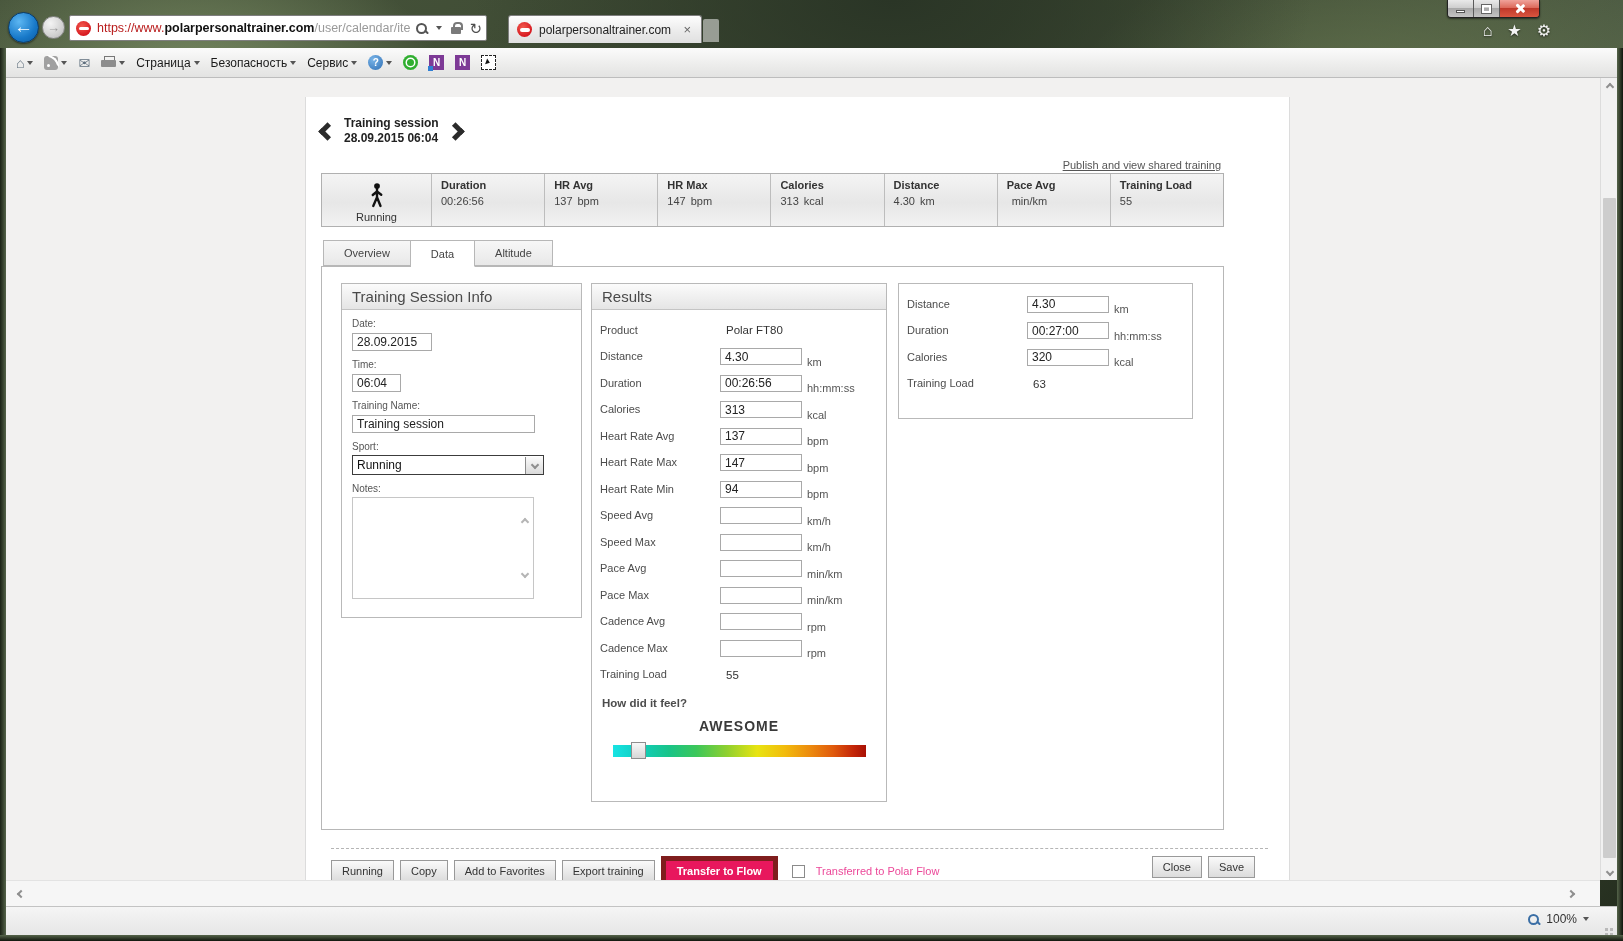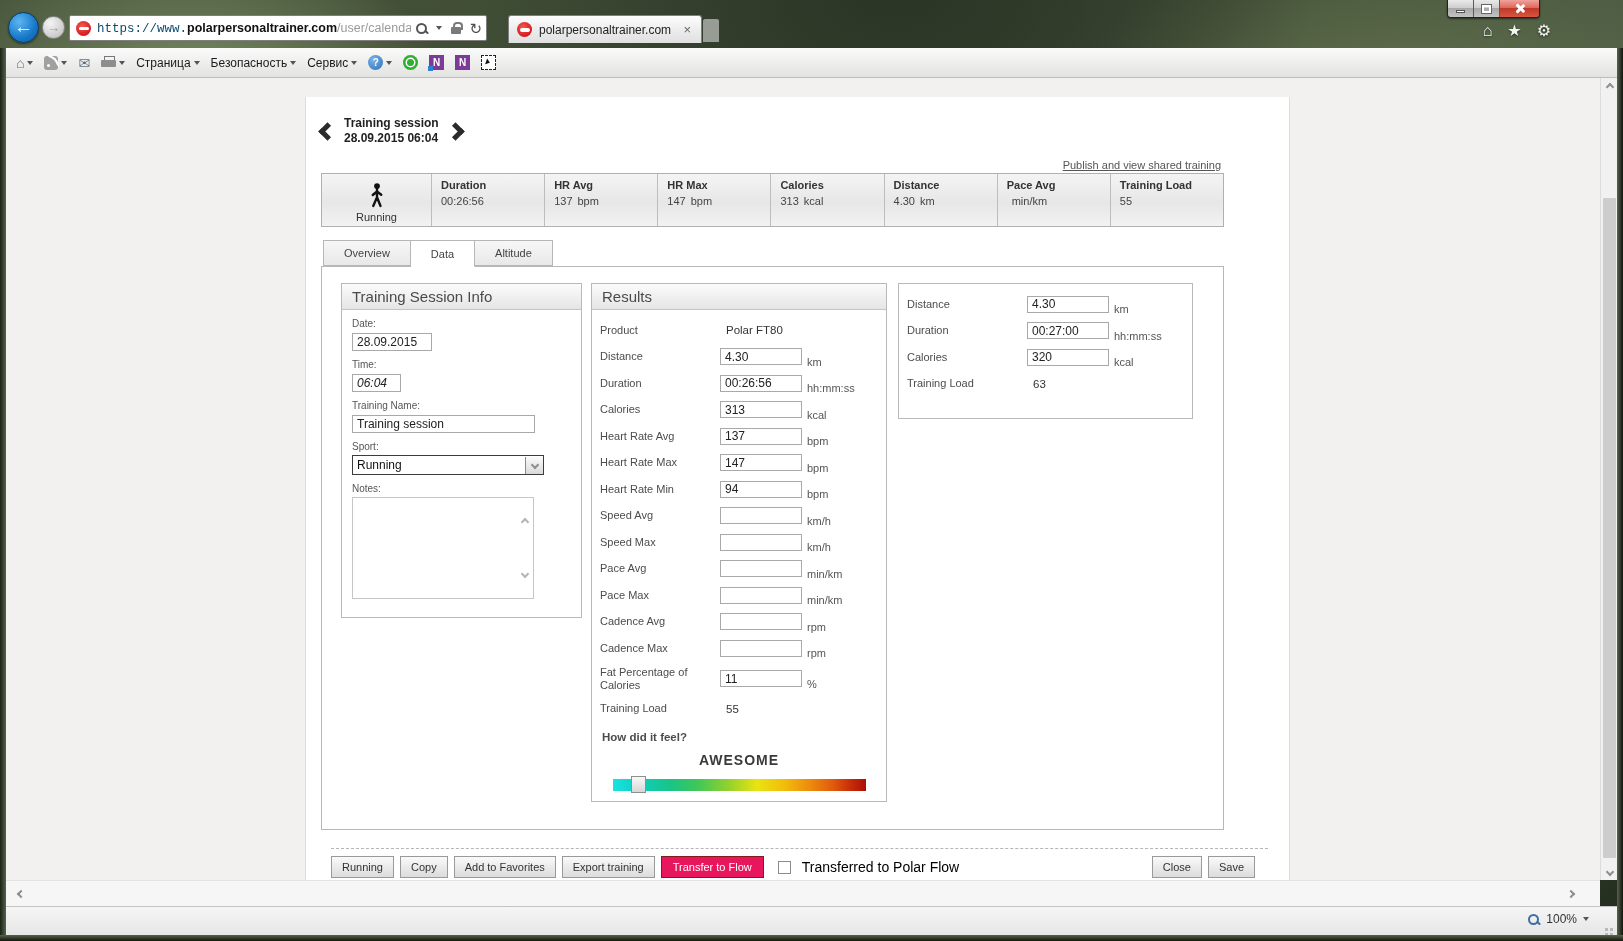--- a/index.html
+++ b/index.html
@@ -36,21 +36,21 @@
     background:radial-gradient(circle at 35% 30%, #5cb6f2, #1778c8 60%, #0c5a9e); border:1px solid #0a3d6e;
     color:#fff; font-size:19px; font-weight:bold; text-align:center; line-height:28px; cursor:pointer; box-shadow:0 1px 2px rgba(0,0,0,.5); }
   .btn-fwd { position:absolute; left:42px; top:16px; width:23px; height:23px; border-radius:50%;
     background:radial-gradient(circle at 35% 30%, #f4f4f4, #d2d2d2 60%, #b5b5b5); border:1px solid #8a8a8a;
     color:#9a9a9a; font-size:13px; font-weight:bold; text-align:center; line-height:21px; cursor:pointer; }
   .addressbar { position:absolute; left:69px; top:15px; width:418px; height:26px; background:#fff;
     border:1px solid #7e7e7e; border-radius:2px; display:flex; align-items:center; padding:0 4px 0 6px; }
   .favicon { width:15px; height:15px; border-radius:50%; background:radial-gradient(circle at 40% 35%, #f25a4e, #d71920 70%); position:relative; flex:0 0 auto; }
   .favicon::after { content:""; position:absolute; left:2.5px; top:6px; width:10px; height:3.5px; background:#fff; border-radius:2px; }
   .urltext { margin-left:6px; font-size:12.5px; white-space:nowrap; overflow:hidden; flex:1 1 auto; }
-  .url-pre { color:#0c4a6e;font-family:Liberation Mono, monospace; } .url-dom { color:#111; font-weight:bold; } .url-path { color:#9a9a9a; }
+  .url-pre { color:#b91c1c; } .url-dom { color:#111; font-weight:bold; } .url-path { color:#9a9a9a; }
   .addr-icons { display:flex; align-items:center; gap:8px; flex:0 0 auto; padding-left:4px; }
   .mag { position:relative; width:13px; height:13px; display:inline-block; }
   .mag::before { content:""; position:absolute; left:1px; top:1px; width:7px; height:7px; border:2px solid #555; border-radius:50%; }
   .mag::after { content:""; position:absolute; left:9px; top:9px; width:5px; height:2px; background:#555; transform:rotate(45deg); border-radius:1px; }
   .crt { display:inline-block; width:0; height:0; border-left:3.5px solid transparent; border-right:3.5px solid transparent; border-top:4px solid #555; }
   .lock { position:relative; width:11px; height:12px; display:inline-block; }
   .lock::before { content:""; position:absolute; left:2.5px; top:0; width:6px; height:6px; border:2px solid #7a7a7a; border-bottom:none; border-radius:4px 4px 0 0; }
   .lock::after { content:""; position:absolute; left:0.5px; top:5px; width:10px; height:7px; background:#7a7a7a; border-radius:1px; }
   .refresh { font-size:15px; color:#4f4f4f; line-height:1; }
 
@@ -130,21 +130,21 @@
   .panel { position:absolute; border:1px solid #b9b9b9; background:#fff; }
   .panel-h { height:26px; background:linear-gradient(#fbfbfb,#e5e5e5); border-bottom:1px solid #c4c4c4;
     font-size:15px; color:#4a4a4a; display:flex; align-items:center; padding-left:10px; }
   .p-info { left:19px; top:16px; width:241px; height:335px; }
   .p-results { left:269px; top:16px; width:296px; height:519px; }
   .p-target { left:576px; top:16px; width:295px; height:136px; }
 
   .fld { margin:8px 0 0 10px; }
   .fld label { display:block; font-size:10px; color:#555; margin-bottom:3px; }
   .txt { border:1px solid #a9a9a9; height:18px; font-family:"Liberation Sans","DejaVu Sans",sans-serif; font-size:12px; color:#222; padding:1px 4px; }
-  .w-date { width:80px; } .w-time { width:49px;font-style:italic; } .w-name { width:183px; }
+  .w-date { width:80px; } .w-time { width:49px; } .w-name { width:183px; }
   .fselect { width:192px; height:20px; border:1.5px solid #3c3c3c; display:flex; align-items:center; background:#fff; cursor:pointer; }
   .fselect .val { flex:1; font-size:12px; color:#111; padding-left:4px; }
   .fsel-btn { width:18px; height:17px; border-left:1px solid #8a8a8a; background:linear-gradient(#fafafa,#dadada); display:flex; align-items:center; justify-content:center; }
   .notes-wrap { position:relative; width:182px; height:102px; margin-top:3px; }
   .notes { width:182px; height:102px; border:1px solid #c6c6c6; resize:none; background:#fff; }
   .notes-wrap .chv { position:absolute; right:6px; border-color:#b5b5b5; }
   .notes-wrap .chv.up { top:22px; } .notes-wrap .chv.down { bottom:22px; }
 
   .rbody { padding:7px 8px 0 8px; }
   .rrow { display:flex; align-items:center; height:26.5px; }
@@ -155,23 +155,23 @@
   .runit { font-size:11px; color:#555; margin-left:5px; position:relative; top:5px; }
   .feel-q { font-size:11.5px; font-weight:bold; color:#4c4c4c; margin:9px 0 0 2px; }
   .feel-v { font-size:14px; font-weight:bold; color:#3a3a3a; text-align:center; letter-spacing:1px; margin-top:9px; }
   .slider { position:relative; margin:11px auto 0 auto; width:253px; height:12px;
     background:linear-gradient(90deg,#17e3e3 0%,#10cfc0 10%,#18c489 22%,#3cc75a 33%,#8fd02f 45%,#e8e411 57%,#f2bb0c 68%,#ec8a0e 78%,#e05a0c 87%,#c42608 95%,#a81105 100%); }
   .slider-handle { position:absolute; left:18px; top:-3px; width:15px; height:17px; background:linear-gradient(#f8f8f8,#d6d6d6); border:1px solid #8e8e8e; cursor:pointer; }
 
   .actions { position:absolute; left:25px; top:759px; display:flex; align-items:center; gap:6px; }
   .dashline { position:absolute; left:25px; top:751px; width:937px; border-top:1px dashed #b5b5b5; }
   .gbtn { font-size:11px; color:#333; background:linear-gradient(#fafafa,#dcdcdc); border:1px solid #999; padding:4px 10px; cursor:pointer; font-family:inherit; }
-  .pinkbtn { font-size:11px; color:#fff; background:#e8175d; border:1px solid #7f1d1d; padding:4px 11px; cursor:pointer; font-family:inherit; }
+  .pinkbtn { font-size:11px; color:#fff; background:#e8175d; border:5px solid #7f1d1d; padding:4px 11px; cursor:pointer; font-family:inherit;font-weight:bold; }
   .chkbox { width:13px; height:13px; border:1px solid #8b8b8b; background:#fff; display:inline-block; margin-left:8px; cursor:pointer; }
-  .chklabel { font-size:14px; color:#000000; margin-left:5px; }
+  .chklabel { font-size:11px; color:#ec4899; margin-left:5px; }
   .actions-right { position:absolute; right:34px; top:759px; display:flex; gap:6px; }
 </style>
 </head>
 <body>
 
 <div class="desktop"></div>
 
 <div class="winbtns">
   <div class="winbtn">
       <span class="glyph-min"></span>
@@ -409,25 +409,20 @@
           <div class="rrow">
             <span class="rlabel">Cadence Avg</span>
             <input class="rinput" value="" style="">
             <span class="runit">rpm</span>
           </div>
           <div class="rrow">
             <span class="rlabel">Cadence Max</span>
             <input class="rinput" value="" style="">
             <span class="runit">rpm</span>
           </div>
-          <div class="rrow tall">
-            <span class="rlabel">Fat Percentage of Calories</span>
-            <input class="rinput" value="11" style="">
-            <span class="runit">%</span>
-          </div>
           <div class="rrow">
             <span class="rlabel">Training Load</span>
             <span class="rvalue">55</span>
           </div>
           <div class="feel-q">How did it feel?</div>
           <div class="feel-v">AWESOME</div>
           <div class="slider">
             <div class="slider-handle"></div>
           </div>
         </div>

